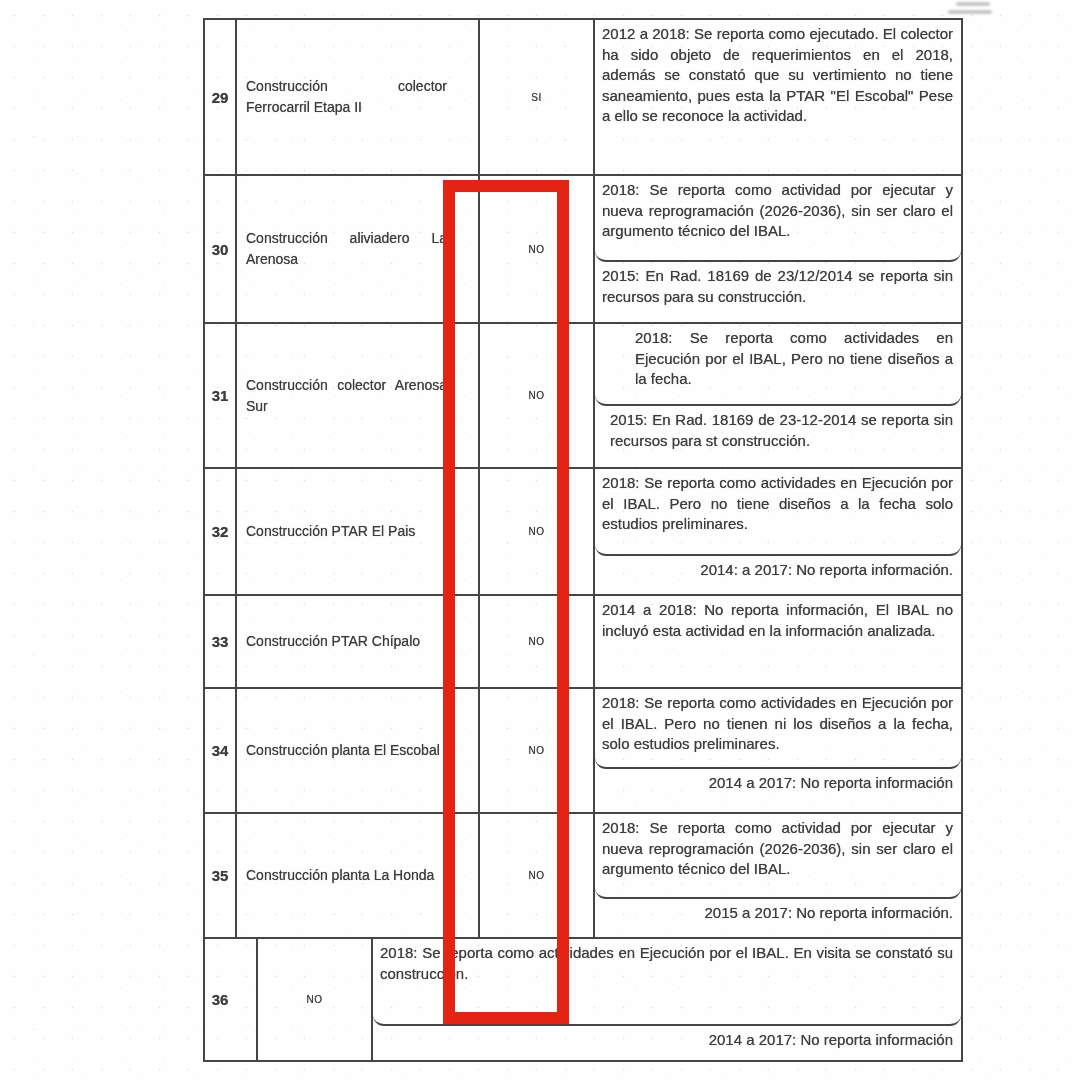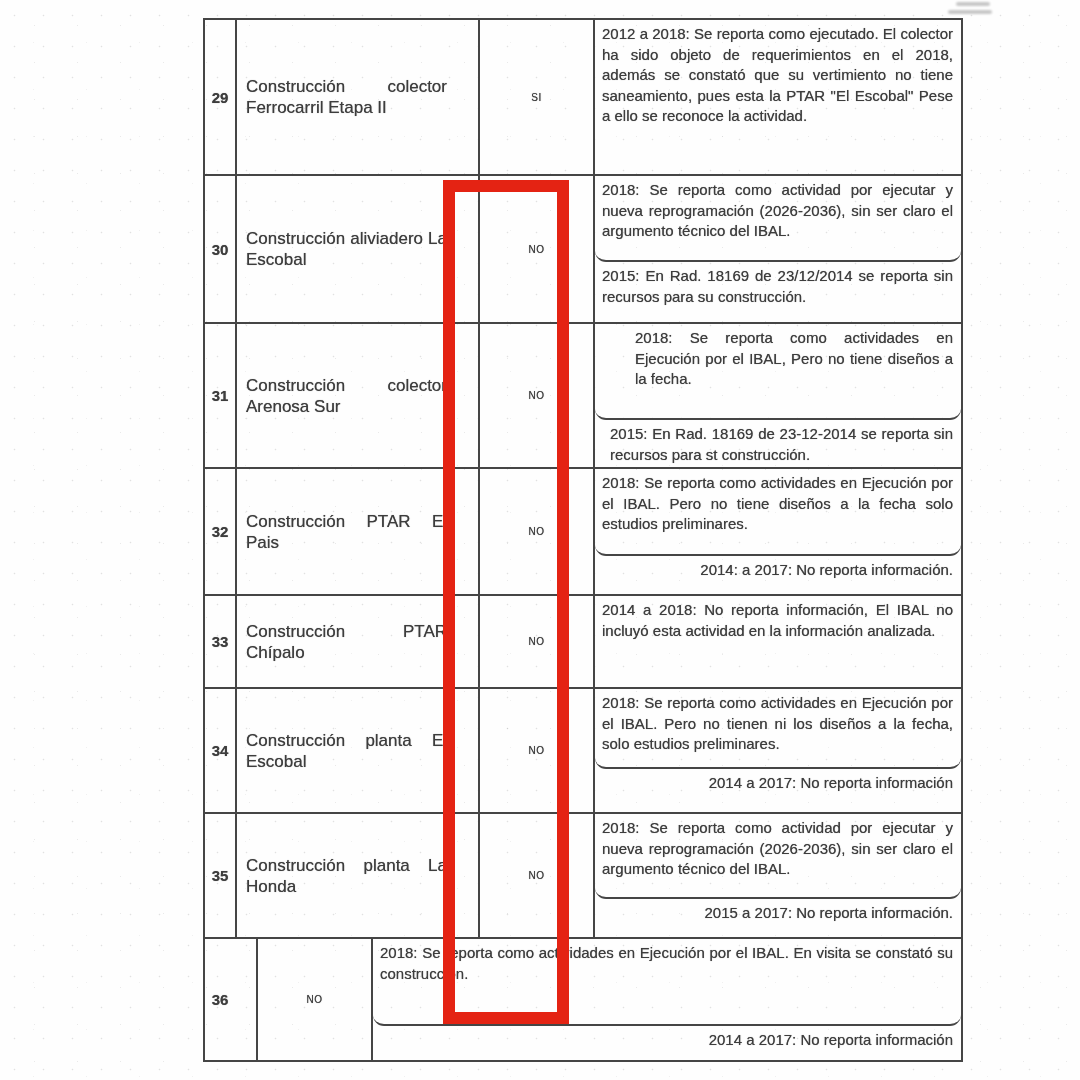--- a/index.html
+++ b/index.html
@@ -32,21 +32,21 @@
   .row{display:flex;border-top:2px solid #454545;box-sizing:border-box;}
   .row:first-child{border-top:none;}
   .cell{box-sizing:border-box;color:#3d3d3d;text-shadow:0 0 .7px rgba(70,70,70,.85);align-items:flex-end;}
   .num{
     width:30px;flex:0 0 30px;display:flex;align-items:center;justify-content:center;
     font-weight:bold;font-size:15px;
   }
   .activity{
     width:222px;flex:0 0 222px;border-left:2px solid #454545;
     display:flex;align-items:center;
-    padding:6px 10px 6px 9px;font-size:17px;line-height:21px;
+    padding:6px 10px 6px 9px;font-size:14px;line-height:21px;
   }
   .activity span{display:block;width:100%;text-align:justify;}
   .flag{
     width:115px;flex:0 0 115px;border-left:2px solid #454545;
     display:flex;align-items:center;justify-content:center;
     font-size:10px;letter-spacing:.5px;margin-left:21px;
   }
   .notes{
     flex:1;border-left:2px solid #454545;
     display:flex;flex-direction:column;
@@ -81,36 +81,36 @@
           <span>Construcción colector Ferrocarril Etapa II</span>
         </div>
     <div class="cell flag">SI</div>
     <div class="cell notes">
           <div class="note">2012 a 2018: Se reporta como ejecutado. El colector ha sido objeto de requerimientos en el 2018, además se constató que su vertimiento no tiene saneamiento, pues esta la PTAR "El Escobal" Pese a ello se reconoce la actividad.</div>
         </div>
   </div>
       <div class="row" style="height: 148px;">
     <div class="cell num">30</div>
     <div class="cell activity">
-          <span>Construcción aliviadero La Escobal</span>
+          <span>Construcción aliviadero La Arenosa</span>
         </div>
     <div class="cell flag">NO</div>
     <div class="cell notes">
           <div class="note split" style="height: 86px;">2018: Se reporta como actividad por ejecutar y nueva reprogramación (2026-2036), sin ser claro el argumento técnico del IBAL.</div>
           <div class="note" style="flex: 1 1 0%;">2015: En Rad. 18169 de 23/12/2014 se reporta sin recursos para su construcción.</div>
         </div>
   </div>
       <div class="row" style="height: 145px;">
     <div class="cell num">31</div>
     <div class="cell activity">
           <span>Construcción colector Arenosa Sur</span>
         </div>
     <div class="cell flag">NO</div>
     <div class="cell notes">
-          <div class="note split" style="height: 96px; padding-left: 40px;">2018: Se reporta como actividades en Ejecución por el IBAL, Pero no tiene diseños a la fecha.</div>
+          <div class="note split" style="height: 82px; padding-left: 40px;">2018: Se reporta como actividades en Ejecución por el IBAL, Pero no tiene diseños a la fecha.</div>
           <div class="note" style="flex: 1 1 0%; margin-left: 8px;">2015: En Rad. 18169 de 23-12-2014 se reporta sin recursos para st construcción.</div>
         </div>
   </div>
       <div class="row" style="height: 127px;">
     <div class="cell num">32</div>
     <div class="cell activity">
           <span>Construcción PTAR El Pais</span>
         </div>
     <div class="cell flag">NO</div>
     <div class="cell notes">

